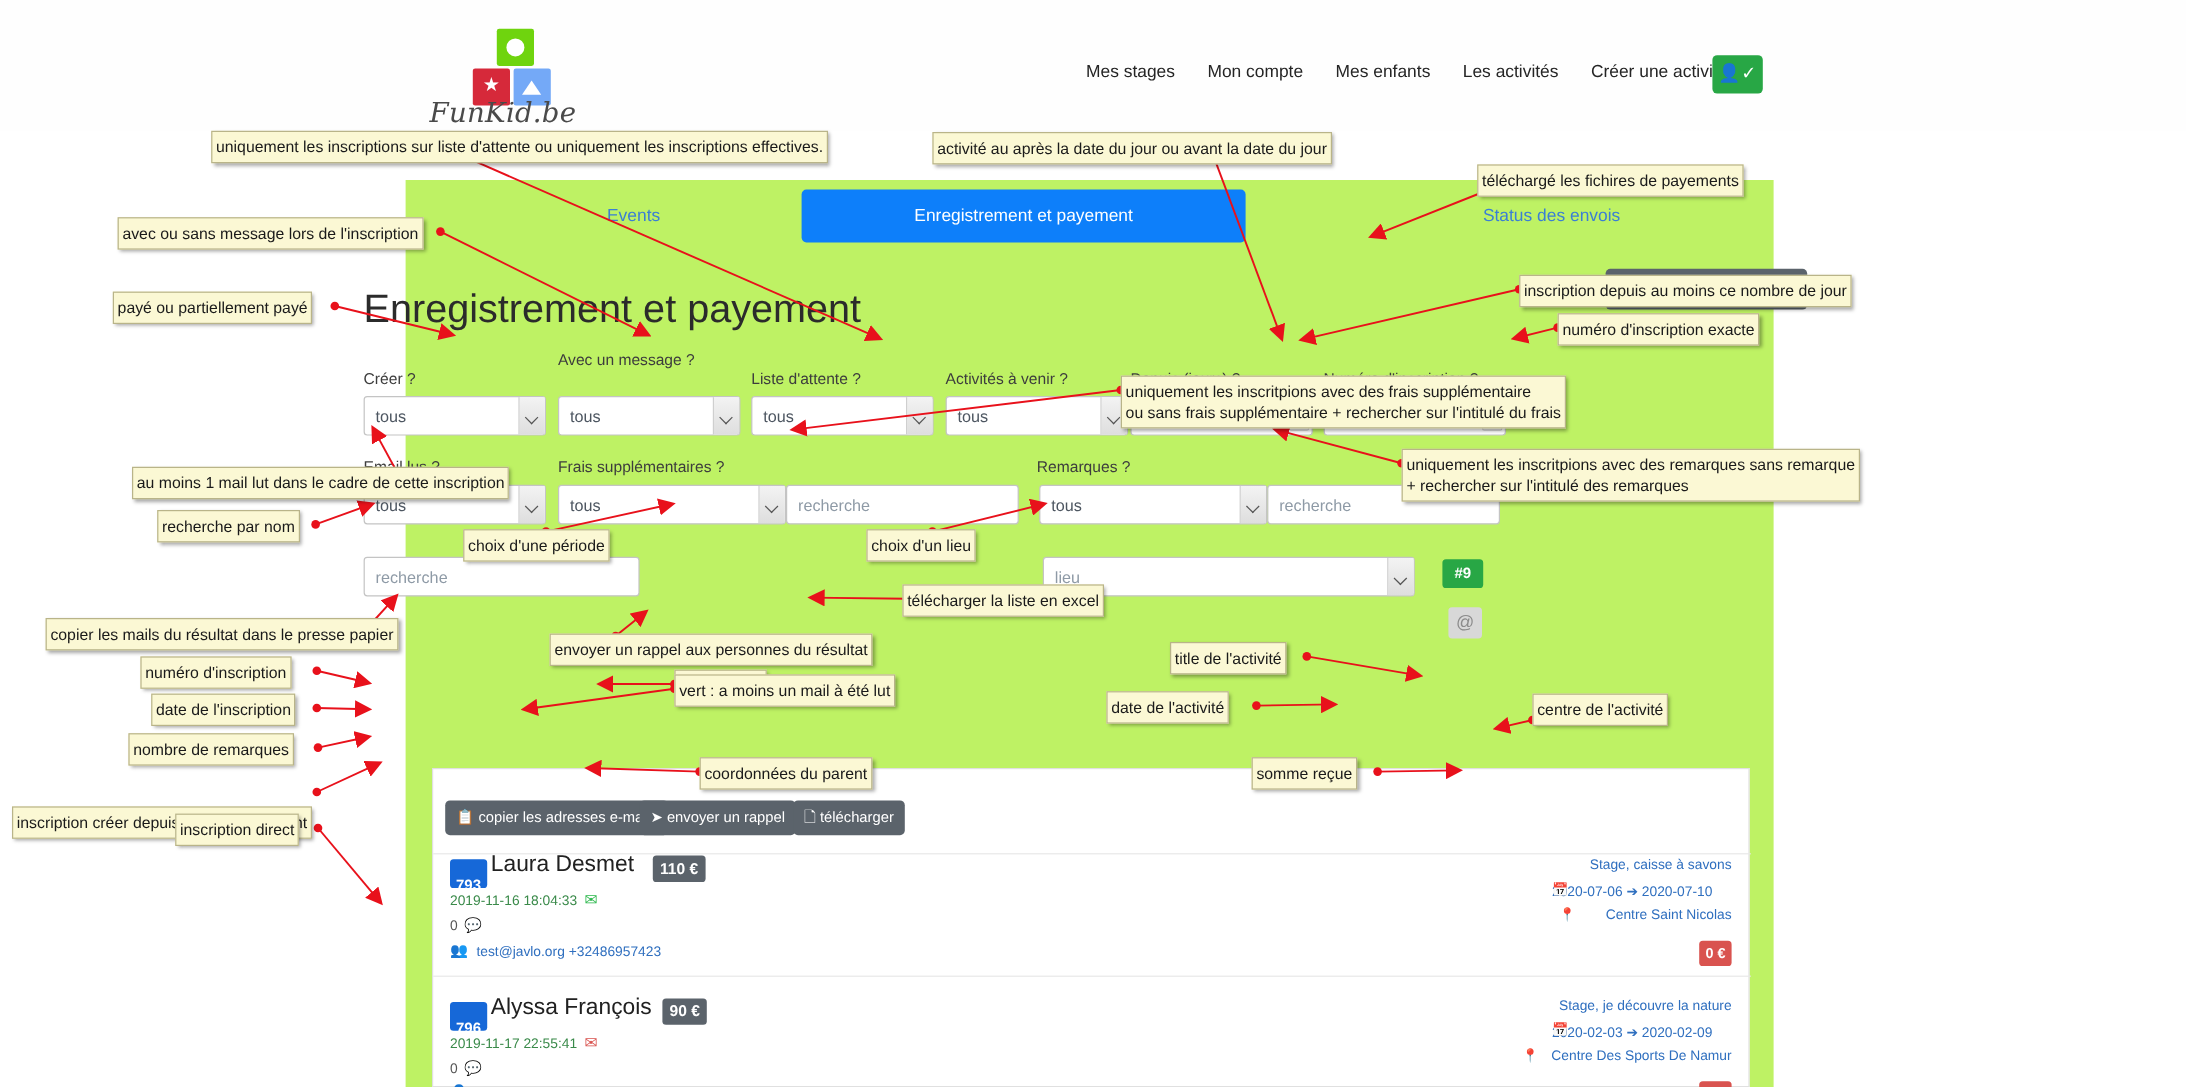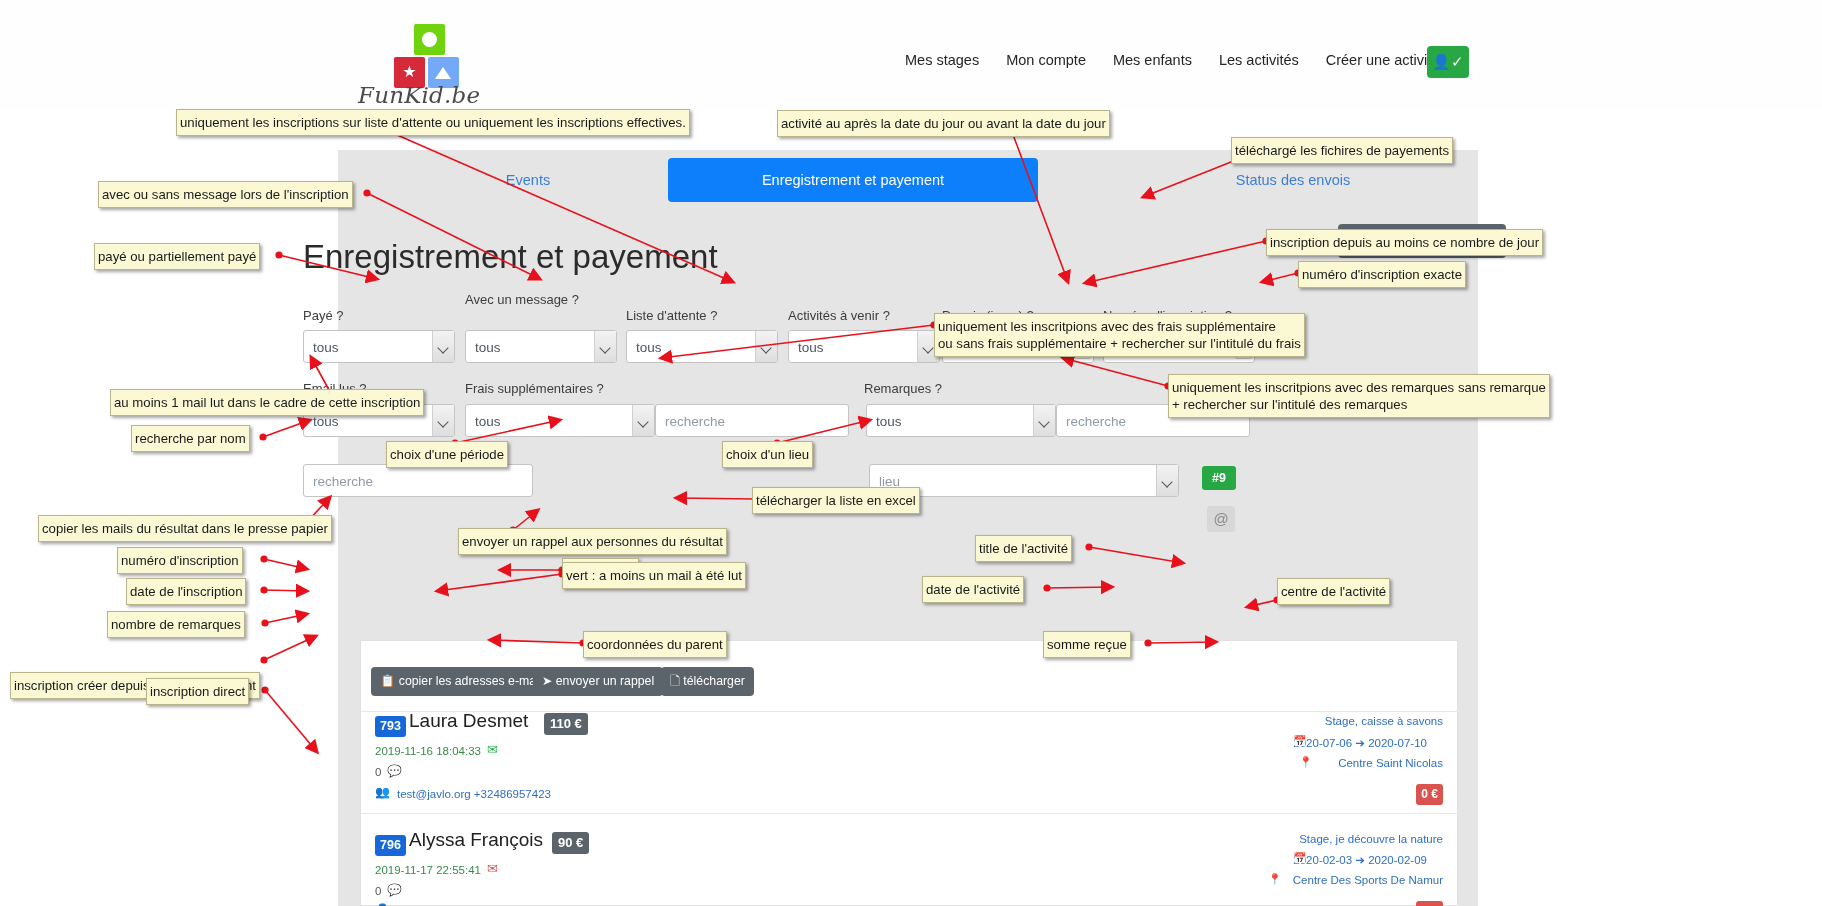--- a/index.html
+++ b/index.html
@@ -40,21 +40,21 @@
   }
   .nav-user {
     position:absolute; left:1427px; top:46px; width:42px; height:32px;
     background:#28a745; border-radius:4px; color:#fff;
     font-size:15px; text-align:center; line-height:32px;
   }
 
   
   .container {
     position:absolute; left:338px; top:150px; width:1140px; height:756px;
-    background:#e5e5e5;
+    background:#bef264;
   }
   .tabbar { position:absolute; left:0px; top:0px; width:1140px; height:60px; }
   .tab {
     position:absolute; top:8px; height:44px; line-height:44px;
     text-align:center; font-size:14.5px; color:#3b7fd4; cursor:pointer;
   }
   .tab.t1 { left:60px; width:260px; }
   .tab.t2 { left:330px; width:370px; background:#0d7ffa; color:#fff; border-radius:4px; }
   .tab.t3 { left:820px; width:270px; }
 
@@ -120,21 +120,21 @@
   .act-btn {
     position:absolute; top:26px; height:29px; background:#5b636b; color:#fff;
     border-radius:4px; font-size:12.3px; line-height:29px; text-align:center;
     white-space:nowrap; padding:0 9px;
   }
   .rowsep { position:absolute; left:0; width:1098px; height:1px; background:#e8e8e8; }
 
   .rid {
     position:absolute; height:21px; background:#1668d8; color:#fff;
     border-radius:3px; font-size:12.5px; font-weight:bold;
-    line-height:21px; text-align:left; padding:0 5px;
+    line-height:21px; text-align:left; padding:12px 5px;
   }
   .rname { position:absolute; font-size:19px; color:#212121; white-space:nowrap; }
   .rsum {
     position:absolute; height:22px; background:#5b636b; color:#fff;
     border-radius:3px; font-size:13px; font-weight:bold;
     line-height:22px; text-align:center; padding:0 6px; white-space:nowrap;
   }
   .rdate { position:absolute; font-size:11.5px; color:#3a8a4a; white-space:nowrap; }
   .rremark { position:absolute; font-size:11.5px; color:#555; white-space:nowrap; }
   .rcontact { position:absolute; font-size:11.5px; color:#2f6fbf; white-space:nowrap; }
@@ -193,21 +193,21 @@
       <div class="tab t3">Status des envois</div>
     </div>
 
     <div class="dl-btn">
       <span>⇧</span>
       <span>télécharger les paiements</span>
     </div>
 
     <div class="page-title">Enregistrement et payement</div>
 
-    <div class="f-label" style="left:-35px; top:158px;">Payé ?</div>
+    <div class="f-label" style="left:-35px; top:158px;">Créer ?</div>
     <div class="f-label" style="left:127px; top:142px;">Avec un message ?</div>
     <div class="f-label" style="left:288px; top:158px;">Liste d'attente ?</div>
     <div class="f-label" style="left:450px; top:158px;">Activités à venir ?</div>
     <div class="f-label" style="left:604px; top:158px;">Depuis (jours) ?</div>
     <div class="f-label" style="left:765px; top:158px;">Numéro d'inscription ?</div>
 
     <div class="f-ctl" style="left:-35px; top:180px; width:152px;">
       <span class="txt">tous</span>
       <span class="caret"></span>
     </div>

